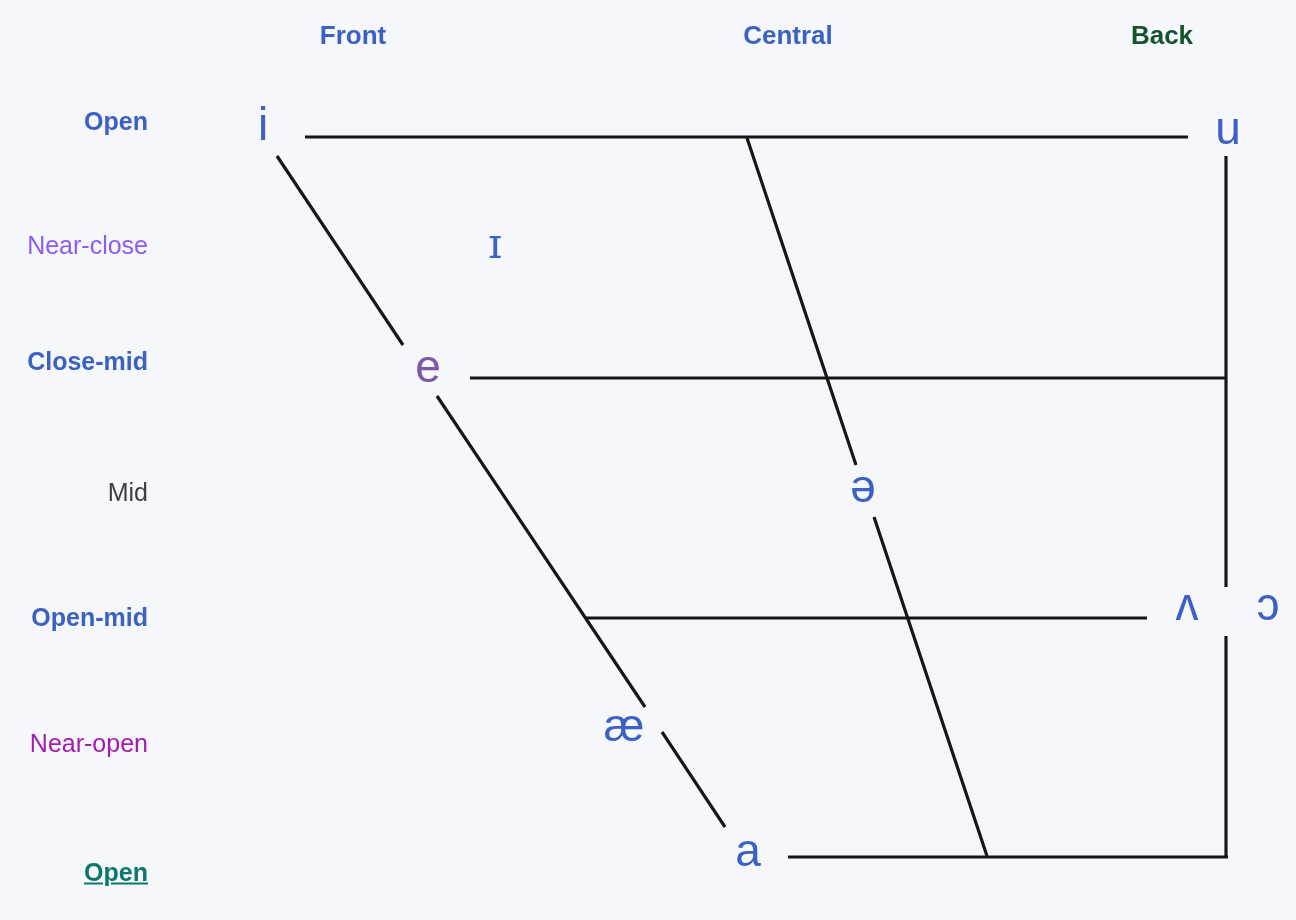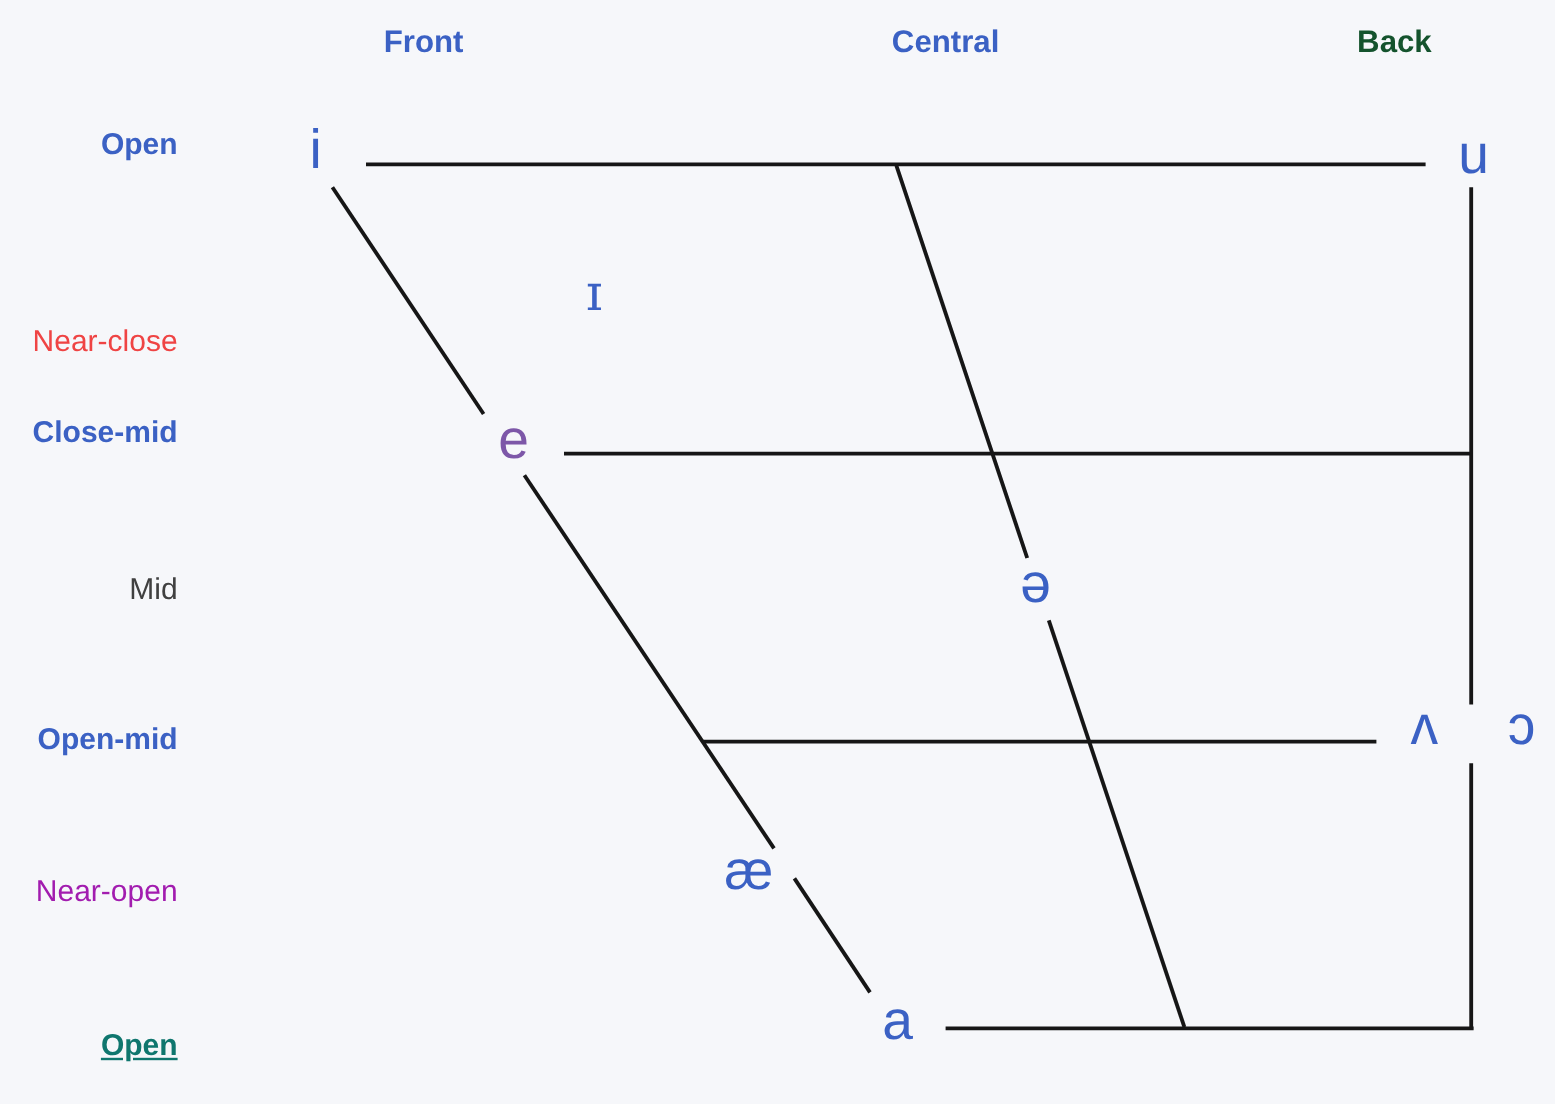--- a/index.html
+++ b/index.html
@@ -68,21 +68,21 @@
       <line x1="747" y1="138" x2="856" y2="465" stroke="#161616" stroke-width="3.2" stroke-linecap="butt"></line>
       <line x1="874" y1="517" x2="987" y2="856" stroke="#161616" stroke-width="3.2" stroke-linecap="butt"></line>
     </svg>
   <div id="col-headers">
       <div class="col-header" style="left: 353px; top: 35px; color: rgb(59, 97, 196);">Front</div>
       <div class="col-header" style="left: 756px; top: 35px; color: rgb(59, 97, 196); margin-left: 32px;">Central</div>
       <div class="col-header" style="left: 1162px; top: 35px; color: #14532d;">Back</div>
     </div>
   <div id="row-labels">
       <div class="row-label bold" style="left: 148px; top: 121px; color: rgb(59, 97, 196);">Open</div>
-      <div class="row-label" style="left: 148px; top: 245px; color: #ef4444; margin-top: 40px;">Near-close</div>
+      <div class="row-label" style="left: 148px; top: 245px; color: #8b5cf6;">Near-close</div>
       <div class="row-label bold" style="left: 148px; top: 361px; color: rgb(59, 97, 196);">Close-mid</div>
       <div class="row-label" style="left: 148px; top: 492px; color: #404040;">Mid</div>
       <div class="row-label bold" style="left: 148px; top: 617px; color: rgb(59, 97, 196);">Open-mid</div>
       <div class="row-label" style="left: 148px; top: 743px; color: #a21caf;">Near-open</div>
       <div class="row-label bold" style="left: 148px; top: 872px; color: #0f766e; text-decoration: underline;">Open</div>
     </div>
   <div id="vowels">
       <div class="vowel" style="left: 263px; top: 124px; color: rgb(59, 97, 196);">i</div>
       <div class="vowel" style="left: 1228px; top: 128px; color: rgb(59, 97, 196);">u</div>
       <div class="vowel serif" style="left: 495px; top: 244px; color: rgb(59, 97, 196);">ɪ</div>

